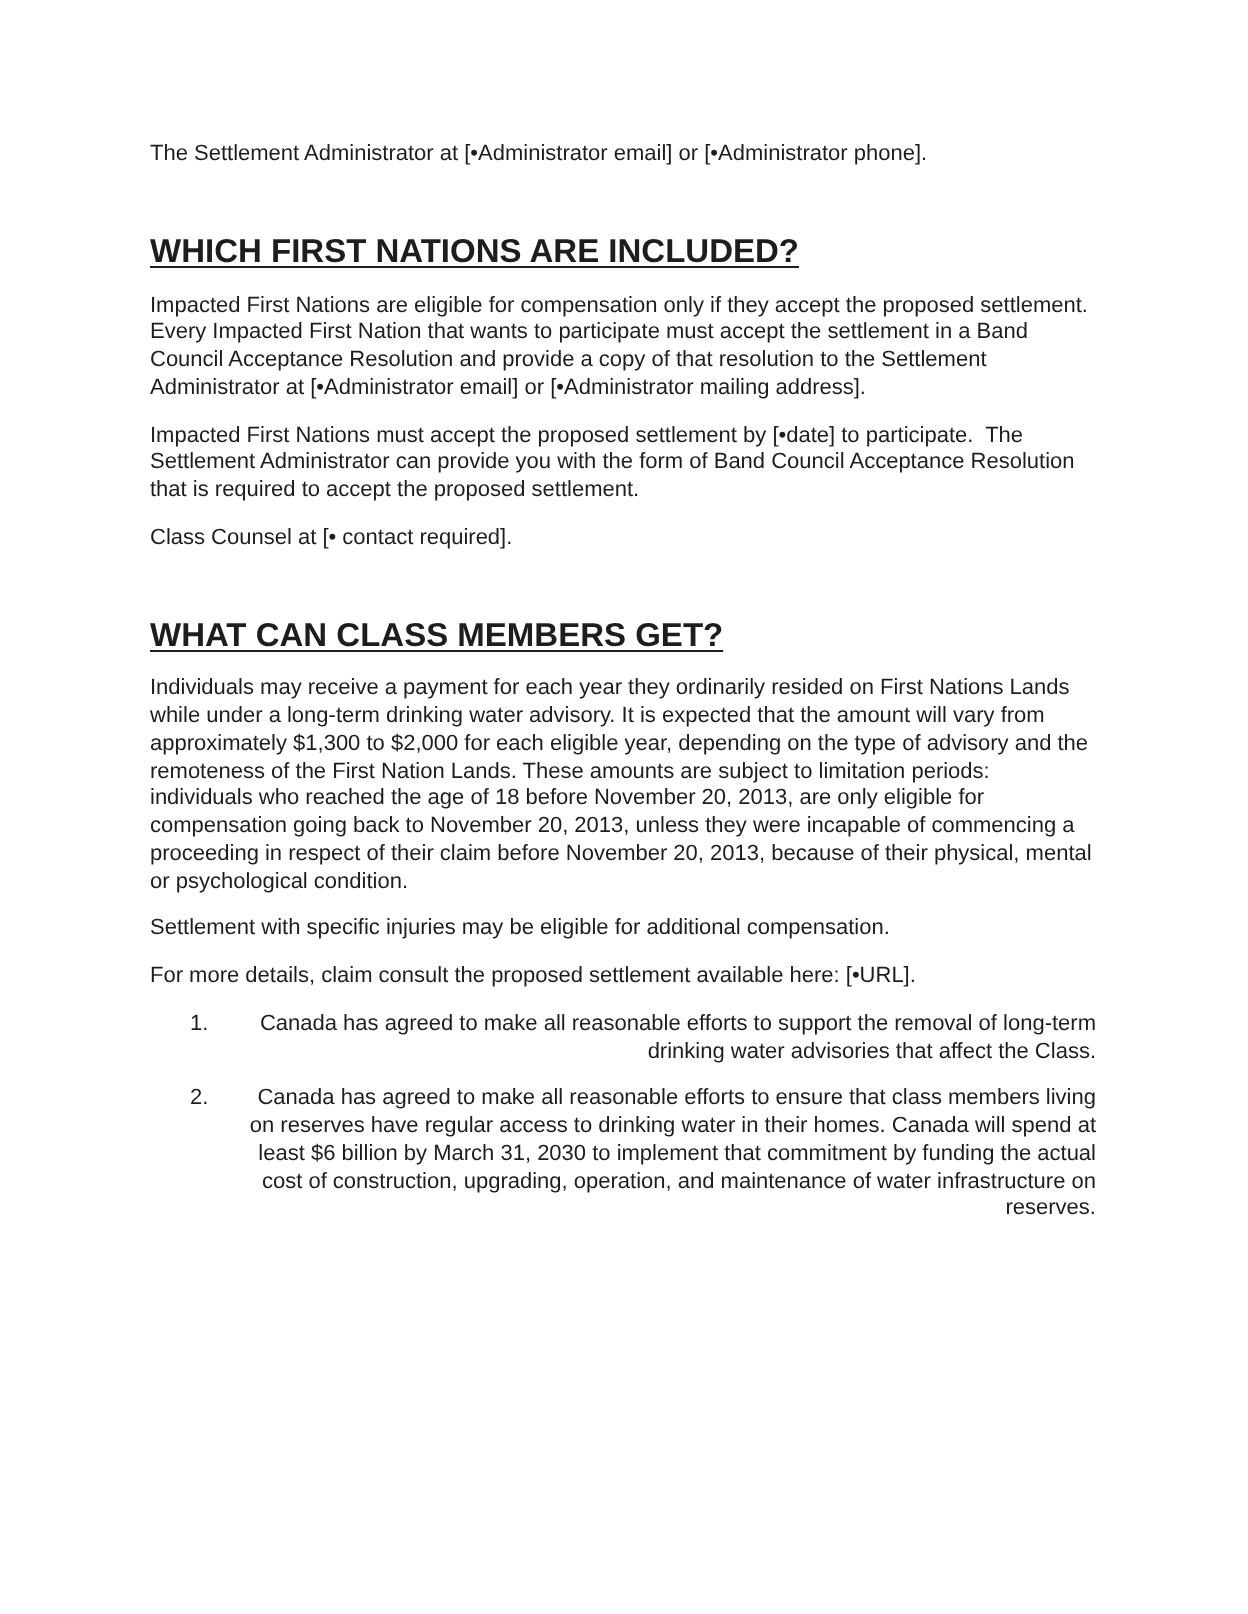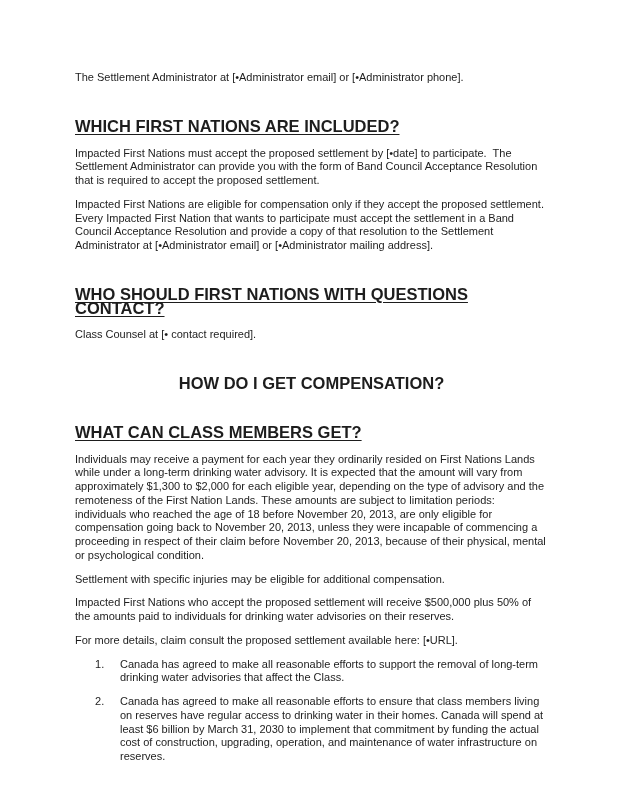--- a/index.html
+++ b/index.html
@@ -28,20 +28,21 @@
   }
   .heading--center {
     text-align: center;
     text-decoration: none;
   }
   .benefits {
     list-style: none;
     padding-left: 45px;
     margin: 0;
     counter-reset: item;
+    text-align: right;
   }
   .benefits li {
     counter-increment: item;
     position: relative;
     margin-bottom: 10px;
   }
   .benefits li::before {
     content: counter(item) ".";
     position: absolute;
     left: -25px;
@@ -50,37 +51,34 @@
 </style>
 </head>
 <body>
 
 <div class="page">
 
   <p class="para">The Settlement Administrator at [•Administrator email] or [•Administrator phone].</p>
 
   <h2 class="heading">WHICH FIRST NATIONS ARE INCLUDED?</h2>
 
+  <p class="para">Impacted First Nations are eligible for compensation only if they accept the proposed settlement. Every Impacted First Nation that wants to participate must accept the settlement in a Band Council Acceptance Resolution and provide a copy of that resolution to the Settlement Administrator at [•Administrator email] or [•Administrator mailing address].</p>
+
   <p class="para">Impacted First Nations must accept the proposed settlement by [•date] to participate.&nbsp; The Settlement Administrator can provide you with the form of Band Council Acceptance Resolution that is required to accept the proposed settlement.</p>
 
-  <p class="para">Impacted First Nations are eligible for compensation only if they accept the proposed settlement. Every Impacted First Nation that wants to participate must accept the settlement in a Band Council Acceptance Resolution and provide a copy of that resolution to the Settlement Administrator at [•Administrator email] or [•Administrator mailing address].</p>
-
-  <h2 class="heading">WHO SHOULD FIRST NATIONS WITH QUESTIONS CONTACT?</h2>
 
   <p class="para">Class Counsel at [• contact required].</p>
 
-  <h2 class="heading heading--center">HOW DO I GET COMPENSATION?</h2>
 
   <h2 class="heading">WHAT CAN CLASS MEMBERS GET?</h2>
 
   <p class="para">Individuals may receive a payment for each year they ordinarily resided on First Nations Lands while under a long-term drinking water advisory. It is expected that the amount will vary from approximately $1,300 to $2,000 for each eligible year, depending on the type of advisory and the remoteness of the First Nation Lands. These amounts are subject to limitation periods: individuals who reached the age of 18 before November 20, 2013, are only eligible for compensation going back to November 20, 2013, unless they were incapable of commencing a proceeding in respect of their claim before November 20, 2013, because of their physical, mental or psychological condition.</p>
 
   <p class="para">Settlement with specific injuries may be eligible for additional compensation.</p>
 
-  <p class="para">Impacted First Nations who accept the proposed settlement will receive $500,000 plus 50% of the amounts paid to individuals for drinking water advisories on their reserves.</p>
 
   <p class="para">For more details, claim consult the proposed settlement available here: [•URL].</p>
 
 
   <ol class="benefits">
     <li>Canada has agreed to make all reasonable efforts to support the removal of long-term drinking water advisories that affect the Class.</li>
     <li>Canada has agreed to make all reasonable efforts to ensure that class members living on reserves have regular access to drinking water in their homes. Canada will spend at least $6 billion by March 31, 2030 to implement that commitment by funding the actual cost of construction, upgrading, operation, and maintenance of water infrastructure on reserves.</li>
   </ol>
 
 </div>

